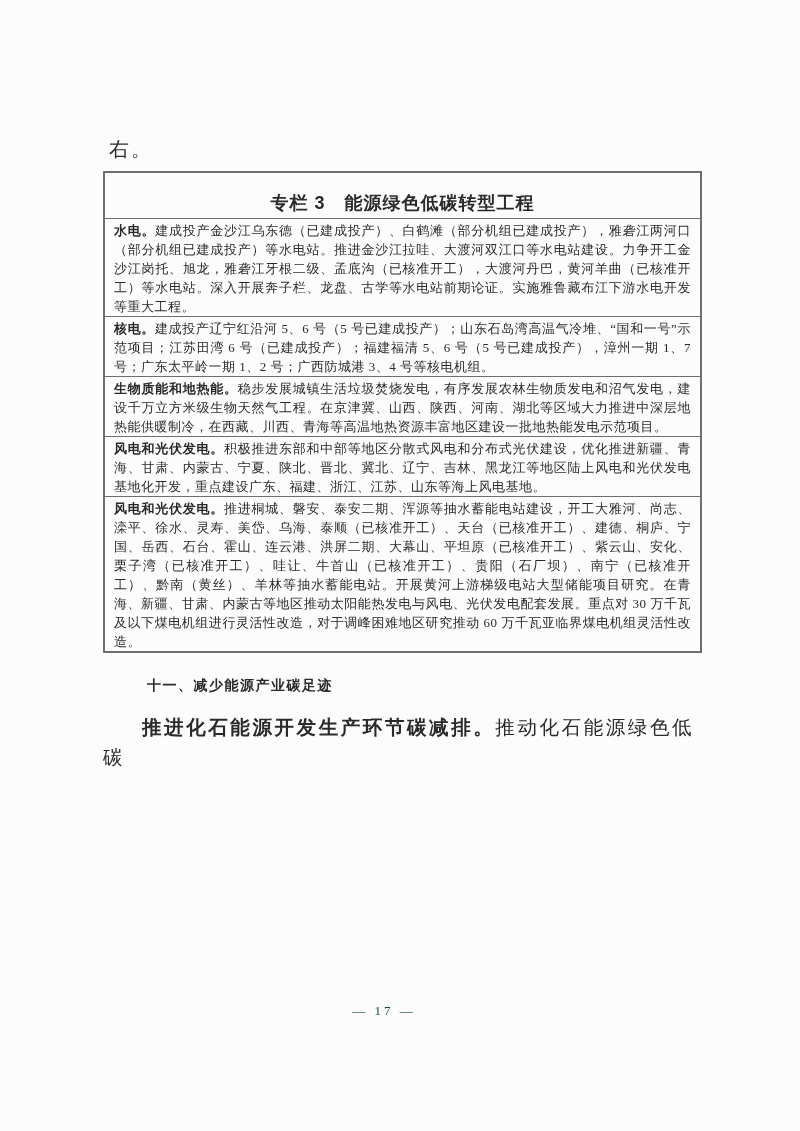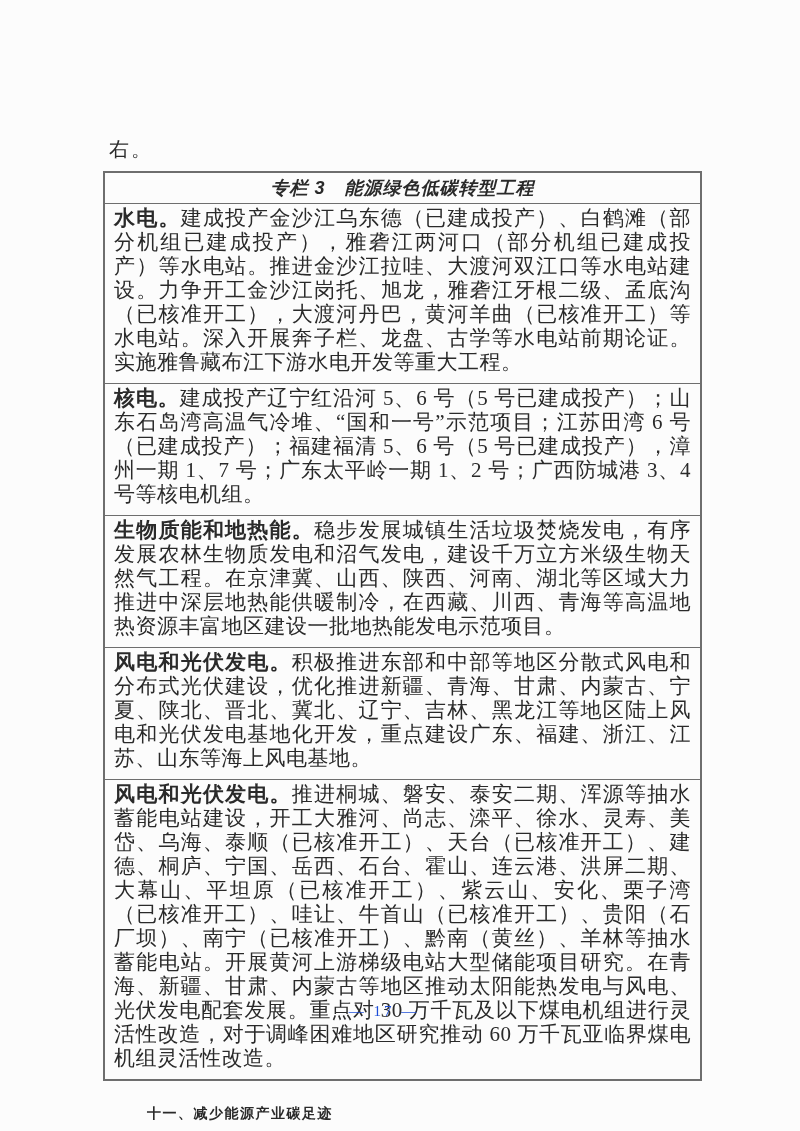--- a/index.html
+++ b/index.html
@@ -28,30 +28,29 @@
     box-sizing: border-box;
   }
 
   .box-title {
     border-bottom: 1.5px solid #6e6e6e;
     font-family: "Liberation Sans", sans-serif;
     font-weight: 700;
     font-size: 18px;
     line-height: 24px;
     text-align: center;
-    padding: 3px 0 3px;
+    padding: 18px 0 3px;
     letter-spacing: 1px;
-    font-style: italic;
   }
 
   .box-row {
     border-bottom: 1.5px solid #6e6e6e;
-    padding: 2px 9px 9px 9px;
-    font-size: 21px;
-    line-height: 24px;
+    padding: 2px 9px 0 9px;
+    font-size: 13px;
+    line-height: 19px;
     text-align: justify;
     text-justify: inter-ideograph;
     letter-spacing: 0.5px;
   }
   .box-row:last-child { border-bottom: none; }
 
   .term {
     font-weight: 700;
     font-family: "Liberation Sans", sans-serif;
   }
@@ -75,23 +74,23 @@
     text-justify: inter-ideograph;
   }
   .para .lead { font-weight: 700; }
 
   .pageno {
     position: absolute;
     left: 0;
     right: 32px;
     top: 1003px;
     text-align: center;
-    font-size: 15px;
+    font-size: 13px;
     letter-spacing: 3px;
-    color: #1d4ed8;
+    color: #14532d;
   }
 </style>
 </head>
 <body>
 
 <div class="sheet">
 
   <p class="carry">右。</p>
 
   <section class="box">

